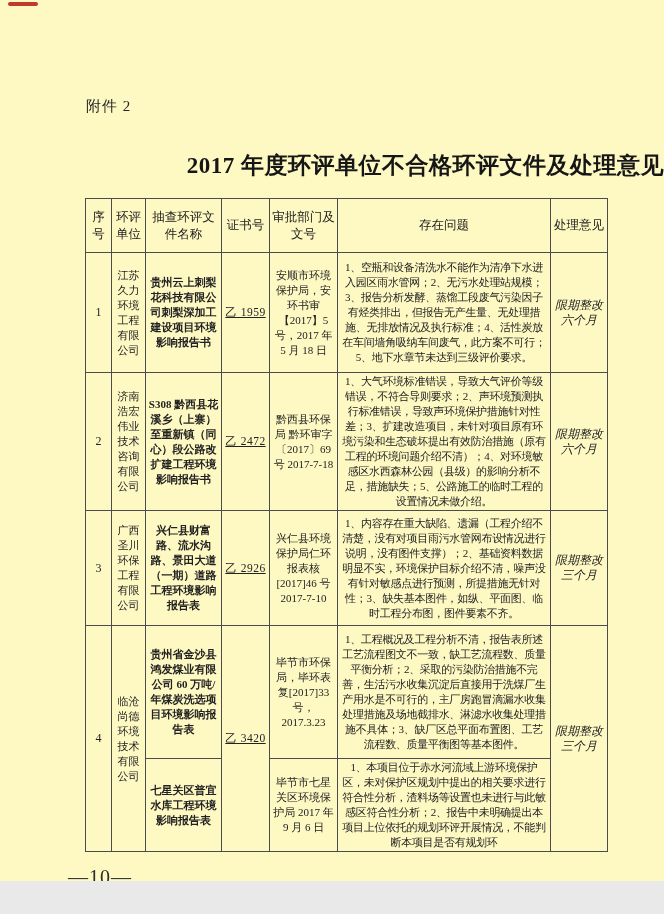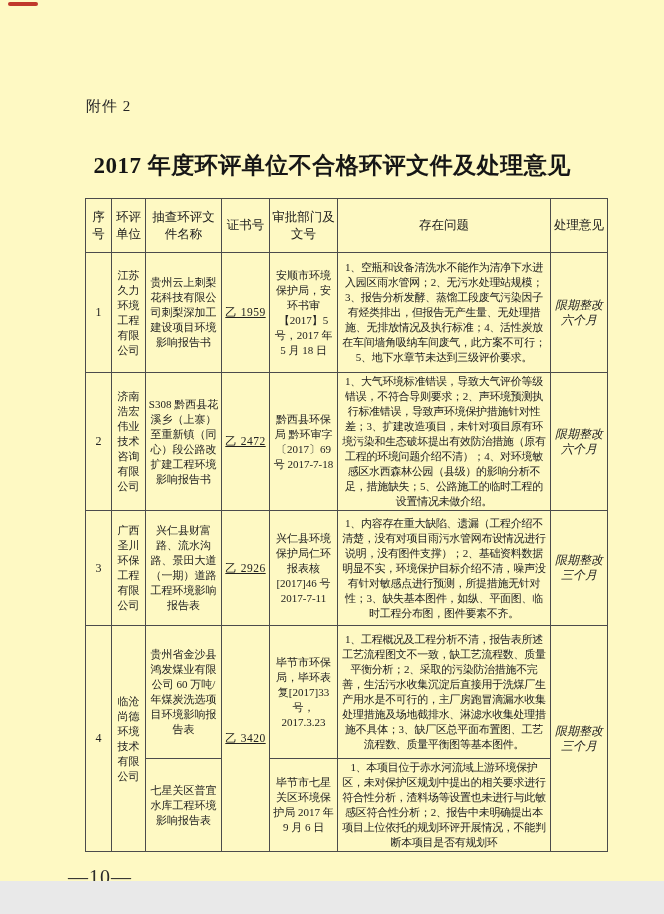--- a/index.html
+++ b/index.html
@@ -15,21 +15,21 @@
   .red-mark{
     position:absolute;left:8px;top:2px;width:30px;height:4px;
     border-radius:2px;
   }
   .attachment{
     position:absolute;left:86px;top:97px;
     font-size:15px;letter-spacing:1px;color:#262626;
   }
   .title{
     position:absolute;left:0;right:0;top:150px;margin:0;
-    text-align:center;
+    text-align:right;
     font-size:23px;font-weight:bold;color:#161616;
     letter-spacing:0.5px;
   }
   table.eia{
     position:absolute;left:85px;top:198px;
     width:522px;
     border-collapse:collapse;
     table-layout:fixed;
     font-size:11px;
     color:#222;
@@ -49,21 +49,21 @@
     color:#1c1c1c;
   }
   tr.rh{height:54px}
   tr.r1{height:120px}
   tr.r2{height:133px}
   tr.r3{height:115px}
   tr.r4a{height:133px}
   tr.r4b{height:80px}
   td.c-no{font-size:12px;}
   td.c-unit{line-height:17px;}
-  td.c-doc{line-height:17px;}
+  td.c-doc{line-height:17px;font-weight:bold;}
   td.c-cert{font-size:11.5px;letter-spacing:0.5px;text-decoration:underline;}
   td.c-appr{line-height:17px;}
   td.c-prob{
     text-align:justify;
     text-justify:inter-character;
     vertical-align:middle;
     padding:2px 4px;
     font-size:11px;
     line-height:16.4px;
     letter-spacing:-0.3px;
@@ -125,21 +125,21 @@
       <td class="c-appr">黔西县环保局 黔环审字〔2017〕69 号 2017-7-18</td>
       <td class="c-prob">1、大气环境标准错误，导致大气评价等级错误，不符合导则要求；2、声环境预测执行标准错误，导致声环境保护措施针对性差；3、扩建改造项目，未针对项目原有环境污染和生态破坏提出有效防治措施（原有工程的环境问题介绍不清）；4、对环境敏感区水西森林公园（县级）的影响分析不足，措施缺失；5、公路施工的临时工程的设置情况未做介绍。</td>
       <td class="c-act">限期整改六个月</td>
     </tr>
 
     <tr class="r3">
       <td class="c-no">3</td>
       <td class="c-unit">广西圣川环保工程有限公司</td>
       <td class="c-doc">兴仁县财富路、流水沟路、景田大道（一期）道路工程环境影响报告表</td>
       <td class="c-cert">乙 2926</td>
-      <td class="c-appr">兴仁县环境保护局仁环报表核[2017]46 号 2017-7-11</td>
+      <td class="c-appr">兴仁县环境保护局仁环报表核[2017]46 号 2017-7-10</td>
       <td class="c-prob">1、内容存在重大缺陷、遗漏（工程介绍不清楚，没有对项目雨污水管网布设情况进行说明，没有图件支撑）；2、基础资料数据明显不实，环境保护目标介绍不清，噪声没有针对敏感点进行预测，所提措施无针对性；3、缺失基本图件，如纵、平面图、临时工程分布图，图件要素不齐。</td>
       <td class="c-act">限期整改三个月</td>
     </tr>
 
     <tr class="r4a">
       <td class="c-no" rowspan="2">4</td>
       <td class="c-unit" rowspan="2">临沧尚德环境技术有限公司</td>
       <td class="c-doc">贵州省金沙县鸿发煤业有限公司 60 万吨/年煤炭洗选项目环境影响报告表</td>
       <td class="c-cert" rowspan="2">乙 3420</td>
       <td class="c-appr">毕节市环保局，毕环表复[2017]33 号，2017.3.23</td>

